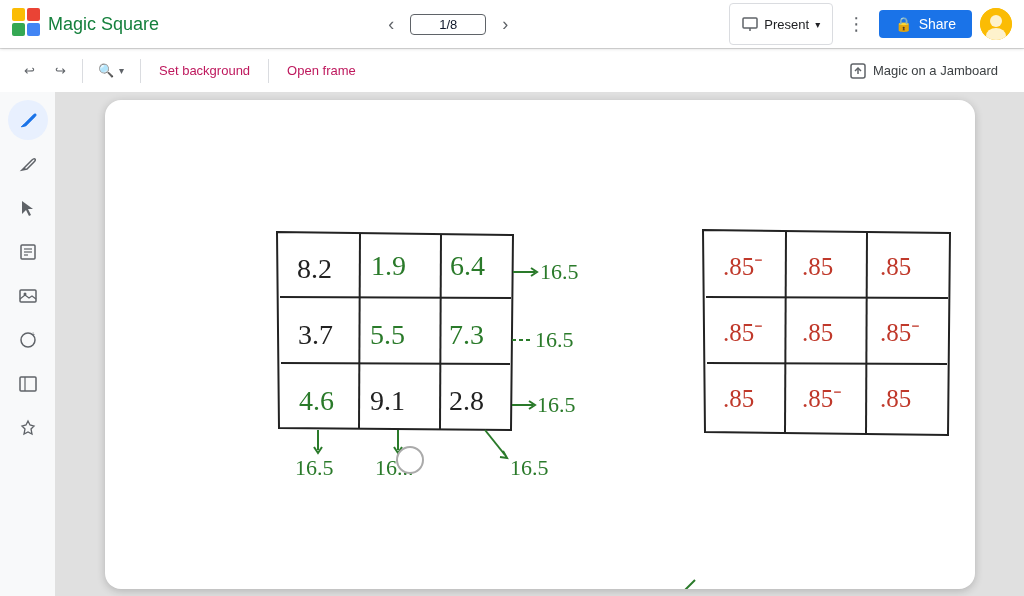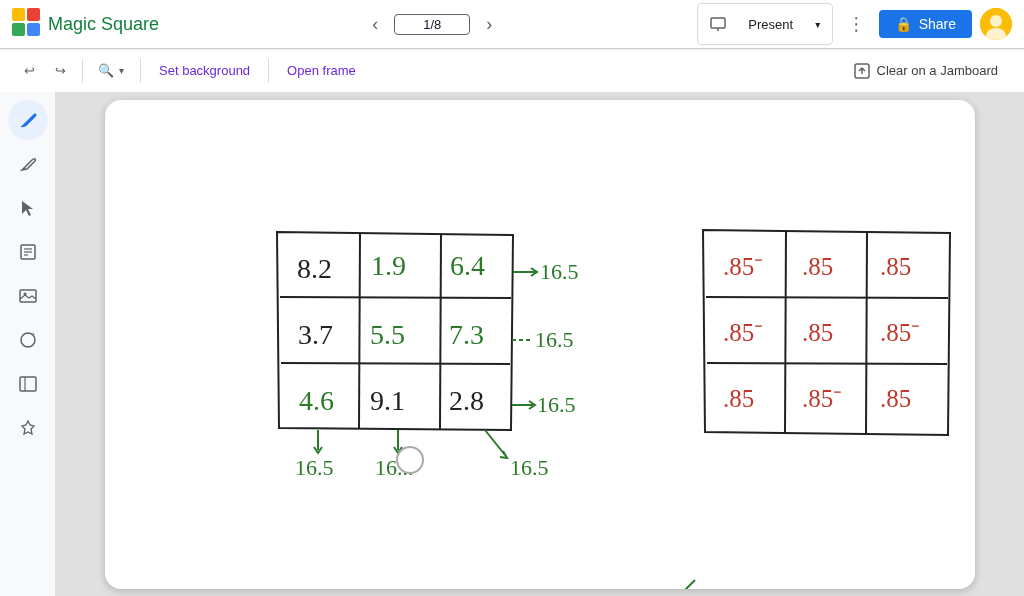--- a/index.html
+++ b/index.html
@@ -24,21 +24,21 @@
       border: 1.5px solid #5f6368; border-radius: 4px;
       padding: 2px 28px; font-size: 13px; color: #0f172a;
     }
     .topbar-right { display: flex; align-items: center; gap: 8px; }
     .icon-btn {
       background: none; border: none; cursor: pointer;
       color: #5f6368; font-size: 18px; padding: 6px;
       border-radius: 50%; display: flex; align-items: center; justify-content: center;
     }
     .present-btn {
-      display: flex; align-items: center; gap: 22px;
+      display: flex; align-items: center; gap: 6px;
       background: none; border: 1px solid #dadce0; border-radius: 4px;
       padding: 12px 12px; font-size: 13px; color: #202124; cursor: pointer;
     }
     .share-btn {
       background: #1a73e8; color: #fff; border: none;
       border-radius: 4px; padding: 6px 16px; font-size: 14px;
       font-weight: 500; cursor: pointer; display: flex; align-items: center; gap: 6px;
     }
     .avatar {
       width: 32px; height: 32px; border-radius: 50%; overflow: hidden;
@@ -52,21 +52,21 @@
       background: #fff; padding: 0 16px; gap: 4px;
       border-top: 1px solid #e0e0e0;
     }
     .tool-btn {
       background: none; border: none; cursor: pointer;
       color: #5f6368; padding: 6px 8px; border-radius: 4px;
       font-size: 13px; display: flex; align-items: center; gap: 4px;
     }
     .tool-separator { width: 1px; height: 24px; background: #dadce0; margin: 0 4px; }
     .tool-text-btn {
-      font-size: 13px; color: #6d28d9; background: none;
+      font-size: 13px; color: #be185d; background: none;
       border: none; cursor: pointer; padding: 6px 10px;
       border-radius: 4px; white-space: nowrap;
     }
     .open-jamboard-btn {
       margin-left: auto; display: flex; align-items: center; gap: 6px;
       background: none; border: none; cursor: pointer;
       font-size: 13px; color: #3c4043; padding: 6px 10px; border-radius: 4px;
     }
 
     
@@ -165,21 +165,21 @@
   <button class="tool-text-btn">Set background</button>
   <div class="tool-separator"></div>
   <button class="tool-text-btn">Open frame</button>
 
   <button class="open-jamboard-btn">
     <svg width="18" height="18" viewBox="0 0 18 18">
       <rect x="2" y="2" width="14" height="14" rx="2" fill="none" stroke="#5f6368" stroke-width="1.5"></rect>
       <path d="M6 9 L9 6 L12 9" fill="none" stroke="#5f6368" stroke-width="1.5"></path>
       <line x1="9" y1="6" x2="9" y2="12" stroke="#5f6368" stroke-width="1.5"></line>
     </svg>
-    <span>Clear on a Jamboard</span>
+    <span>Magic on a Jamboard</span>
   </button>
 </div>
 
 <div class="main-area">
 
   <div class="left-toolbar">
     <button class="lt-btn active" title="Pen">
       <svg width="22" height="22" viewBox="0 0 22 22">
         <path d="M4 18 L7 15 L16 6 Q18 4 19 5 Q20 6 18 8 L9 17 Z" fill="#1a73e8" stroke="#1a73e8" stroke-width="0.5"></path>
         <path d="M4 18 L7 15 L7.5 17.5 Z" fill="#1a73e8"></path>

